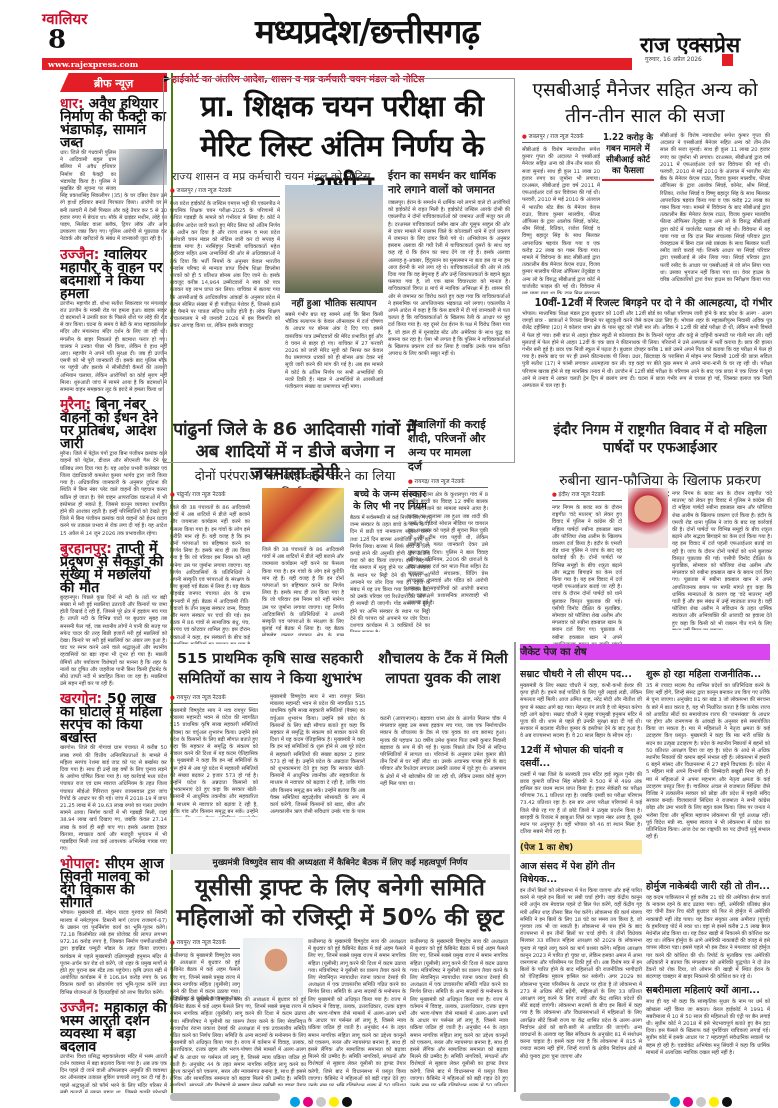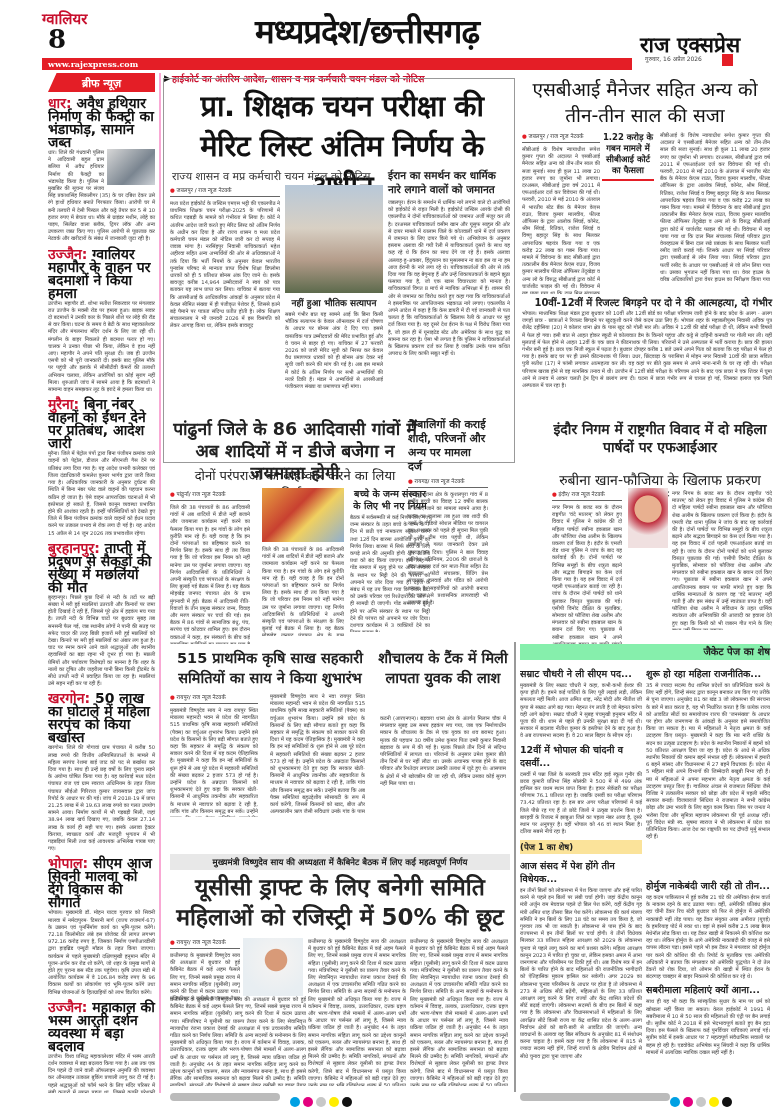--- a/index.html
+++ b/index.html
@@ -6,35 +6,35 @@
 body{width:778px;height:1108px;background:#fff;font-family:"DejaVu Sans",sans-serif;color:#222;position:relative;overflow:hidden}
 .abs{position:absolute}
 .hdr-city{left:42px;top:8px;font-size:15px;color:#c8102e;font-weight:bold}
 .hdr-page{left:48px;top:24px;font-size:26px;font-weight:bold;color:#111;font-family:"DejaVu Serif",serif}
 .hdr-title{left:255px;top:8px;font-size:33px;font-weight:bold;color:#111;letter-spacing:-1px}
 .hdr-brand{left:640px;top:30px;font-size:21px;font-weight:bold;color:#111}
 .hdr-date{left:645px;top:55px;font-size:6px;color:#444}
 .redbar{left:42px;top:58px;width:590px;height:12px;background:#e41e26}
 .redsq{left:722px;top:54px;width:11px;height:12px;background:#e41e26}
 .url{left:48px;top:59px;font-size:8px;color:#fff;font-weight:bold;font-family:"DejaVu Serif",serif}
-.col-left{left:48px;top:73px;width:113px;height:1020px;border-right:2px solid #f9a8d4}
+.col-left{left:60px;top:73px;width:113px;height:1020px;border-right:2px solid #4d7c0f}
 .brief{background:#e41e26;color:#fff;font-size:11px;font-weight:bold;text-align:center;padding:2px 0;margin:0 0 4px 0;clip-path:polygon(8% 0,100% 0,100% 100%,0 100%)}
 .bn-h{font-size:14px;font-weight:bold;line-height:13px;color:#111;margin-top:5px}
 .bn-h .city{color:#c8102e}
 .body{font-size:5.2px;line-height:7.2px;color:#444;text-align:justify}
 .thumb{float:right;width:48px;height:36px;background:linear-gradient(135deg,#d8d8d8,#7a8590 60%,#cfd3d8);margin:0 0 2px 3px}
 .kicker{left:172px;top:72px;font-size:9.5px;color:#c8102e;font-weight:bold}
 .kicker-arrow{left:164px;top:73px;font-size:9px;color:#111}
 .main-head{left:172px;top:86px;width:340px;text-align:center;font-size:29px;font-weight:bold;line-height:40px;color:#111;letter-spacing:-0.5px}
 .sub-head{left:172px;top:168px;width:220px;font-size:11px;color:#333}
 .byline{font-size:5.5px;color:#333;border-bottom:1px solid #666;padding-bottom:2px;margin-bottom:3px}
 .byline::before{content:"● ";color:#e41e26}
 .photo-court{left:285px;top:185px;width:98px;height:108px;background:linear-gradient(#b8c8d8 0%,#d8d0c4 40%,#b49c8a 70%,#5c6a4c 100%)}
 .right-head{left:520px;top:76px;width:250px;text-align:center;font-size:19px;line-height:26px;color:#111;font-weight:normal}
-.hlbox{background:#86efac;font-weight:bold;text-align:right}
+.hlbox{background:#d946ef;font-weight:bold;text-align:left}
 .dots span{display:inline-block;width:10px;height:10px;border-radius:50%;margin-right:3px}
 .greybar{height:8px;background:#bbb;border-radius:4px}
 </style>
 </head>
 <body>
 
 <div class="abs hdr-city">ग्वालियर</div>
 <div class="abs hdr-page">8</div>
 <div class="abs hdr-title">मध्यप्रदेश/छत्तीसगढ़</div>
 <div class="abs hdr-brand">राज एक्सप्रेस</div>

